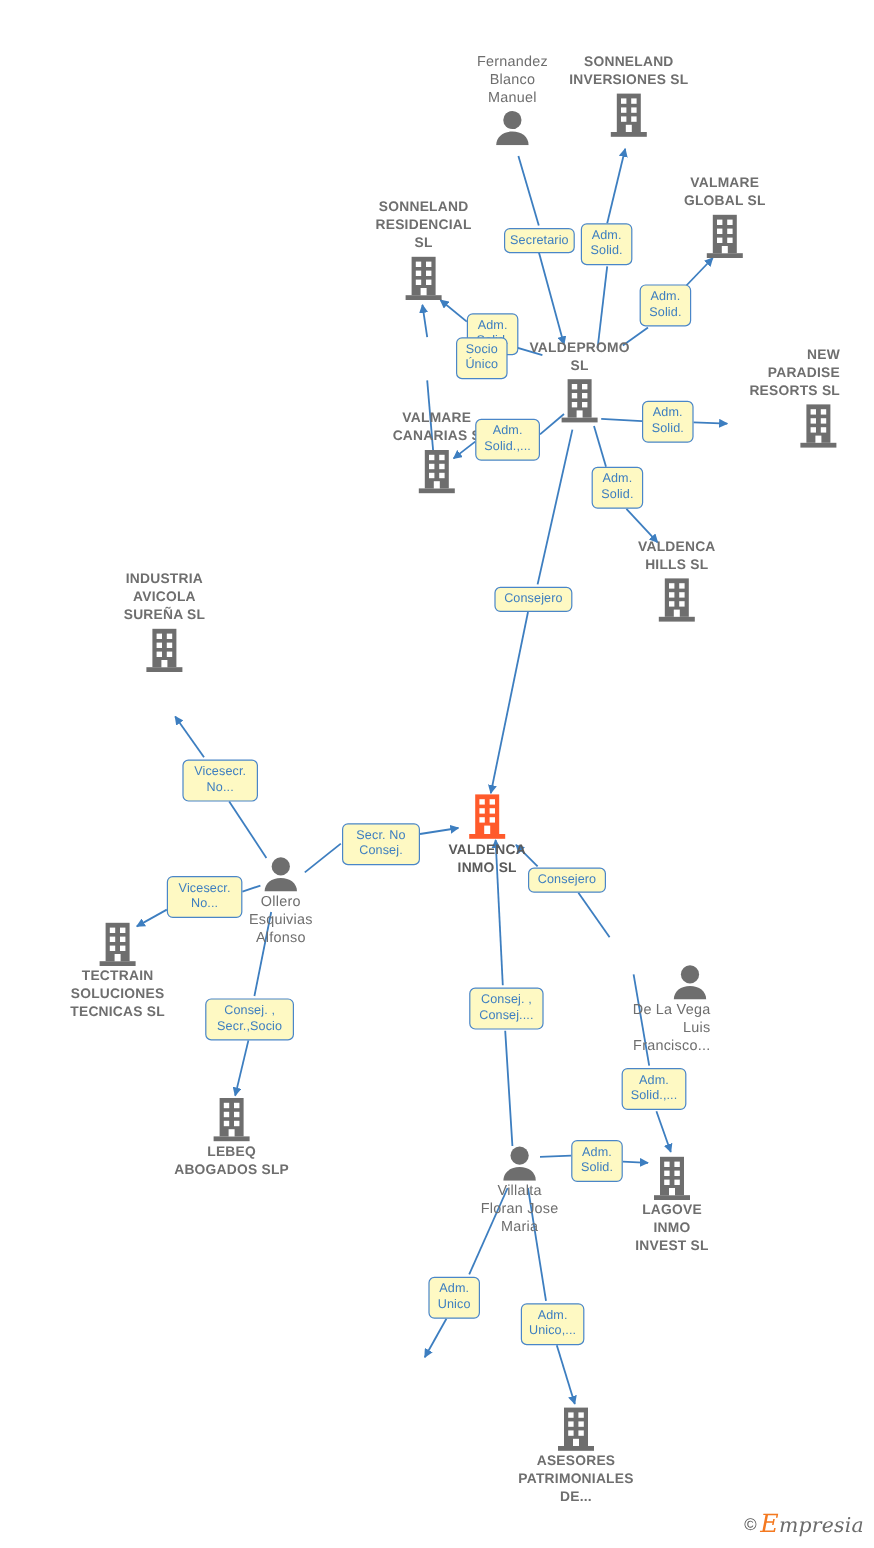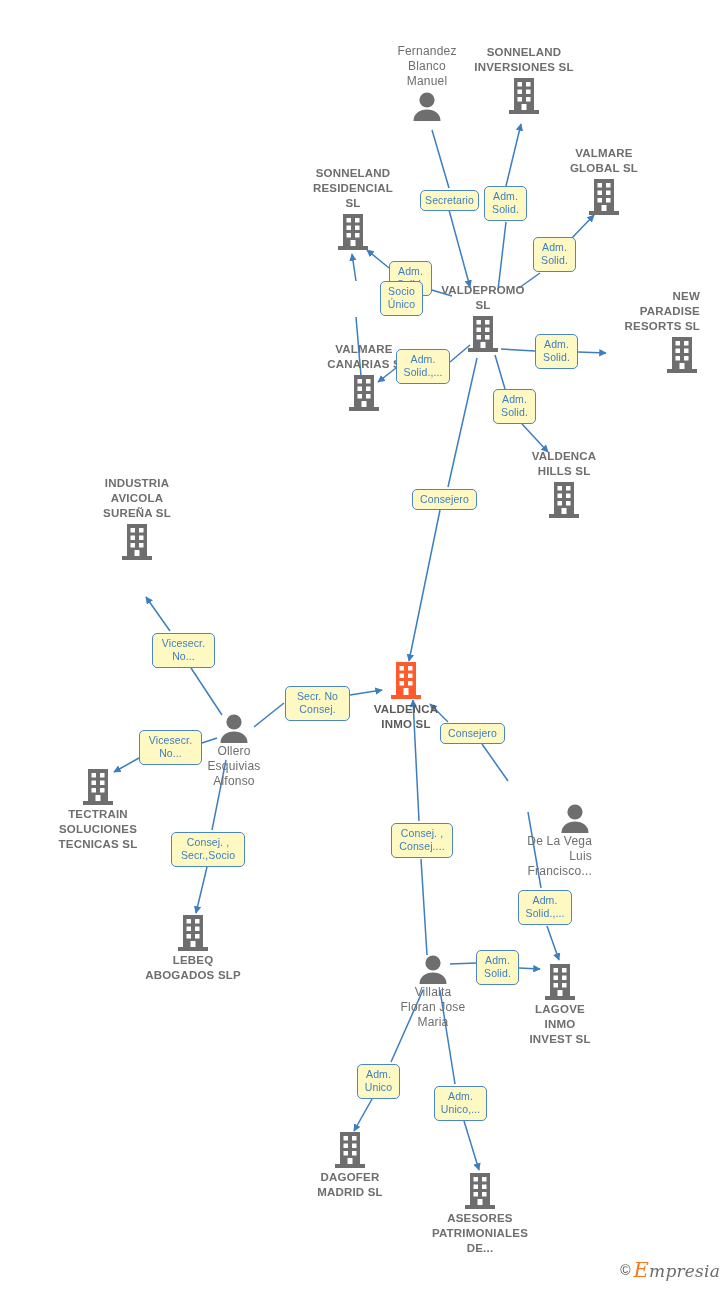--- a/index.html
+++ b/index.html
@@ -480,41 +480,20 @@
               <rect x="15.5" y="27" width="5" height="6"></rect>
             </g>
           </g>
         </svg>
     </span>
     <span class="label">LAGOVE
 INMO
 INVEST  SL</span>
   </div>
 
-  <div class="node company" style="left:350px; top:1131px;">
-    <span class="glyph">
-      <svg width="36" height="38" viewBox="0 0 36 38">
-          <g fill="#6e6e6e">
-            <rect x="8" y="1" width="20" height="32"></rect>
-            <rect x="3" y="33" width="30" height="4"></rect>
-            <g fill="#fff">
-              <rect x="11.5" y="5" width="4.5" height="4.5"></rect>
-              <rect x="20" y="5" width="4.5" height="4.5"></rect>
-              <rect x="11.5" y="12.5" width="4.5" height="4.5"></rect>
-              <rect x="20" y="12.5" width="4.5" height="4.5"></rect>
-              <rect x="11.5" y="20" width="4.5" height="4.5"></rect>
-              <rect x="20" y="20" width="4.5" height="4.5"></rect>
-              <rect x="15.5" y="27" width="5" height="6"></rect>
-            </g>
-          </g>
-        </svg>
-    </span>
-    <span class="label">DAGOFER
-MADRID SL</span>
-  </div>
 
   <div class="node company" style="left:480px; top:1172px;">
     <span class="glyph">
       <svg width="36" height="38" viewBox="0 0 36 38">
           <g fill="#6e6e6e">
             <rect x="8" y="1" width="20" height="32"></rect>
             <rect x="3" y="33" width="30" height="4"></rect>
             <g fill="#fff">
               <rect x="11.5" y="5" width="4.5" height="4.5"></rect>
               <rect x="20" y="5" width="4.5" height="4.5"></rect>

